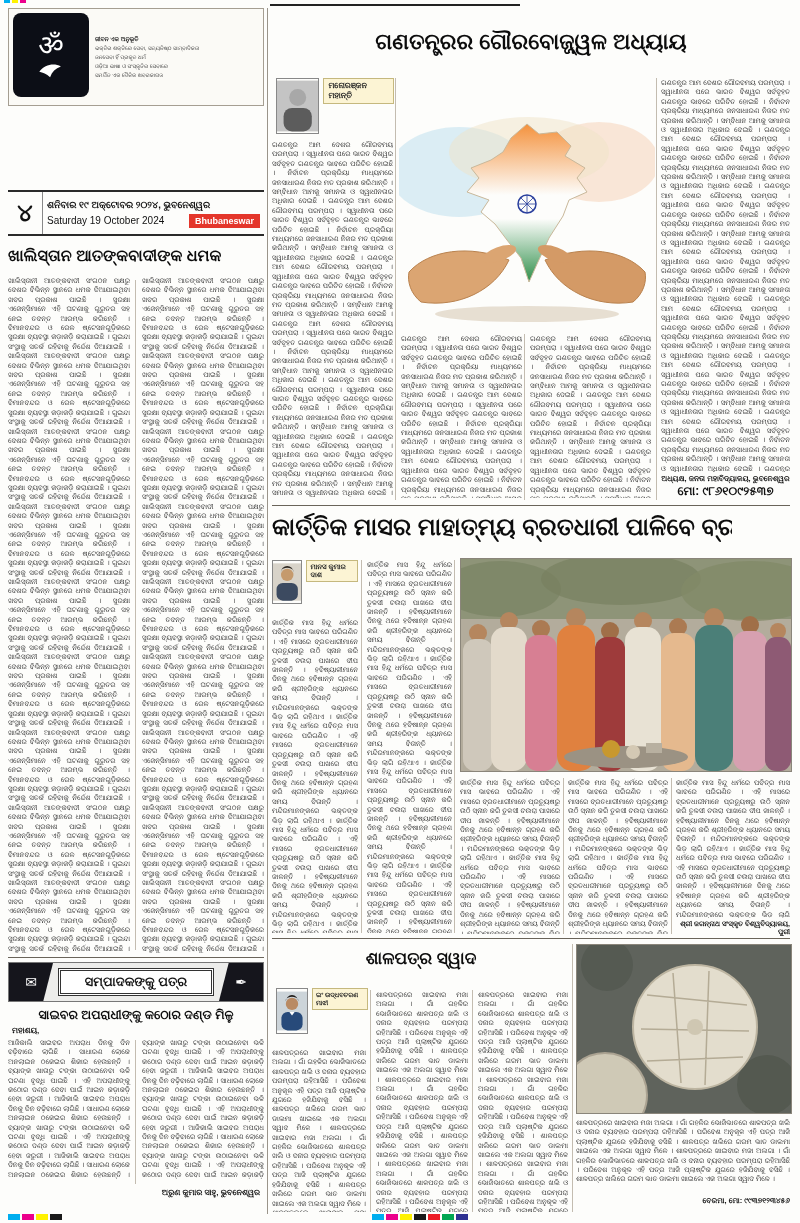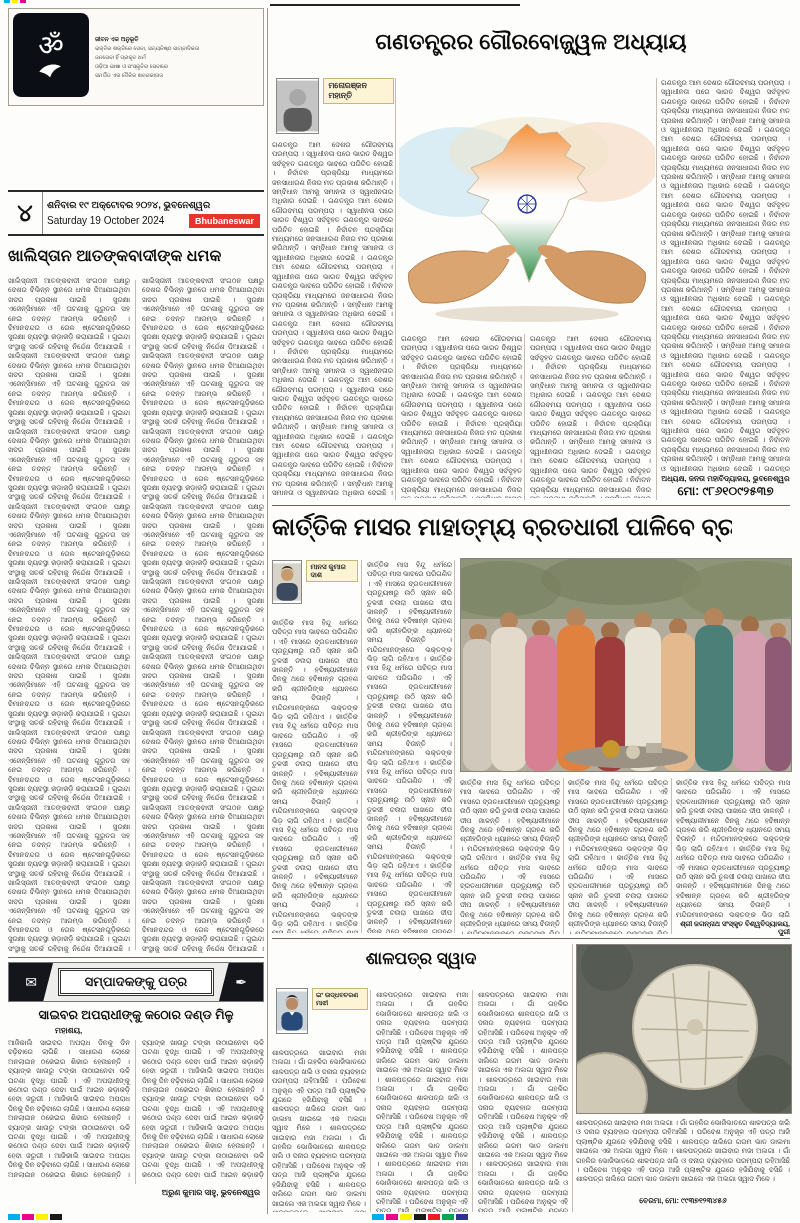--- a/index.html
+++ b/index.html
@@ -63,21 +63,21 @@
 
   <div class="hl" style="left:8px;top:957px;width:256px;"></div>
   <div style="position:absolute;left:8px;top:962px;width:256px;height:40px;background:#ededeb;border:1px solid #777;box-sizing:border-box;display:flex;align-items:stretch;">
     <div style="width:44px;background:#15151c;clip-path:polygon(0 0,100% 0,78% 100%,0 100%);display:flex;align-items:center;justify-content:center;color:#fff;font-size:14px;">✉</div>
     <div style="flex:1;display:flex;align-items:center;justify-content:center;">
       <div style="background:#fff;border:3px double #333;padding:3px 24px;font-weight:bold;font-size:13px;">ସମ୍ପାଦକଙ୍କୁ ପତ୍ର</div>
     </div>
     <div style="width:44px;background:#15151c;clip-path:polygon(22% 0,100% 0,100% 100%,0 100%);display:flex;align-items:center;justify-content:center;color:#fff;font-size:14px;">✒</div>
   </div>
   <div class="headline" style="position:absolute;left:8px;top:1008px;width:256px;text-align:center;font-size:12.5px;line-height:15px;">ସାଇବର ଅପରାଧୀଙ୍କୁ କଠୋର ଦଣ୍ଡ ମିଳୁ</div>
-  <div style="position:absolute;left:12px;top:1026px;font-size:8px;font-weight:bold;margin-left:43px;">ମହାଶୟ,</div>
+  <div style="position:absolute;left:12px;top:1026px;font-size:8px;font-weight:bold;">ମହାଶୟ,</div>
   <div class="bodytext cols2" style="position:absolute;left:8px;top:1038px;width:256px;height:148px;">ଆଜିକାଲି ସାଇବର ଅପରାଧ ଦିନକୁ ଦିନ ବଢ଼ିବାରେ ଲାଗିଛି । ସାଧାରଣ ଲୋକେ ଅନଲାଇନ ଠକେଇର ଶିକାର ହେଉଛନ୍ତି । ବ୍ୟାଙ୍କ ଖାତାରୁ ଟଙ୍କା ଉଠାଇନେବା ଭଳି ଘଟଣା ବୃଦ୍ଧି ପାଇଛି । ଏହି ଅପରାଧୀଙ୍କୁ କଠୋର ଦଣ୍ଡ ଦେବା ପାଇଁ ଆଇନ କଡ଼ାକଡ଼ି ହେବା ଜରୁରୀ । ଆଜିକାଲି ସାଇବର ଅପରାଧ ଦିନକୁ ଦିନ ବଢ଼ିବାରେ ଲାଗିଛି । ସାଧାରଣ ଲୋକେ ଅନଲାଇନ ଠକେଇର ଶିକାର ହେଉଛନ୍ତି । ବ୍ୟାଙ୍କ ଖାତାରୁ ଟଙ୍କା ଉଠାଇନେବା ଭଳି ଘଟଣା ବୃଦ୍ଧି ପାଇଛି । ଏହି ଅପରାଧୀଙ୍କୁ କଠୋର ଦଣ୍ଡ ଦେବା ପାଇଁ ଆଇନ କଡ଼ାକଡ଼ି ହେବା ଜରୁରୀ । ଆଜିକାଲି ସାଇବର ଅପରାଧ ଦିନକୁ ଦିନ ବଢ଼ିବାରେ ଲାଗିଛି । ସାଧାରଣ ଲୋକେ ଅନଲାଇନ ଠକେଇର ଶିକାର ହେଉଛନ୍ତି । ବ୍ୟାଙ୍କ ଖାତାରୁ ଟଙ୍କା ଉଠାଇନେବା ଭଳି ଘଟଣା ବୃଦ୍ଧି ପାଇଛି । ଏହି ଅପରାଧୀଙ୍କୁ କଠୋର ଦଣ୍ଡ ଦେବା ପାଇଁ ଆଇନ କଡ଼ାକଡ଼ି ହେବା ଜରୁରୀ । ଆଜିକାଲି ସାଇବର ଅପରାଧ ଦିନକୁ ଦିନ ବଢ଼ିବାରେ ଲାଗିଛି । ସାଧାରଣ ଲୋକେ ଅନଲାଇନ ଠକେଇର ଶିକାର ହେଉଛନ୍ତି । ବ୍ୟାଙ୍କ ଖାତାରୁ ଟଙ୍କା ଉଠାଇନେବା ଭଳି ଘଟଣା ବୃଦ୍ଧି ପାଇଛି । ଏହି ଅପରାଧୀଙ୍କୁ କଠୋର ଦଣ୍ଡ ଦେବା ପାଇଁ ଆଇନ କଡ଼ାକଡ଼ି ହେବା ଜରୁରୀ । ଆଜିକାଲି ସାଇବର ଅପରାଧ ଦିନକୁ ଦିନ ବଢ଼ିବାରେ ଲାଗିଛି । ସାଧାରଣ ଲୋକେ ଅନଲାଇନ ଠକେଇର ଶିକାର ହେଉଛନ୍ତି । ବ୍ୟାଙ୍କ ଖାତାରୁ ଟଙ୍କା ଉଠାଇନେବା ଭଳି ଘଟଣା ବୃଦ୍ଧି ପାଇଛି । ଏହି ଅପରାଧୀଙ୍କୁ କଠୋର ଦଣ୍ଡ ଦେବା ପାଇଁ ଆଇନ କଡ଼ାକଡ଼ି ହେବା ଜରୁରୀ । ଆଜିକାଲି ସାଇବର ଅପରାଧ ଦିନକୁ ଦିନ ବଢ଼ିବାରେ ଲାଗିଛି । ସାଧାରଣ ଲୋକେ ଅନଲାଇନ ଠକେଇର ଶିକାର ହେଉଛନ୍ତି । ବ୍ୟାଙ୍କ ଖାତାରୁ ଟଙ୍କା ଉଠାଇନେବା ଭଳି ଘଟଣା ବୃଦ୍ଧି ପାଇଛି । ଏହି ଅପରାଧୀଙ୍କୁ କଠୋର ଦଣ୍ଡ ଦେବା ପାଇଁ ଆଇନ କଡ଼ାକଡ଼ି ହେବା ଜରୁରୀ । ଆଜିକାଲି ସାଇବର ଅପରାଧ ଦିନକୁ ଦିନ ବଢ଼ିବାରେ ଲାଗିଛି । ସାଧାରଣ ଲୋକେ ଅନଲାଇନ ଠକେଇର ଶିକାର ହେଉଛନ୍ତି । ବ୍ୟାଙ୍କ ଖାତାରୁ ଟଙ୍କା ଉଠାଇନେବା ଭଳି ଘଟଣା ବୃଦ୍ଧି ପାଇଛି । ଏହି ଅପରାଧୀଙ୍କୁ କଠୋର ଦଣ୍ଡ ଦେବା ପାଇଁ ଆଇନ କଡ଼ାକଡ଼ି ହେବା ଜରୁରୀ ।</div>
   <div class="vl" style="left:135px;top:1040px;height:144px;"></div>
   <div class="sig" style="position:absolute;left:8px;top:1188px;width:252px;text-align:right;font-size:8px;">ଅରୁଣ କୁମାର ସାହୁ, ଭୁବନେଶ୍ୱର</div>
 
   <div class="vl" style="left:267px;top:8px;height:1206px;background:#9a948a;"></div>
 
   <div class="headline" style="position:absolute;left:272px;top:28px;width:518px;text-align:center;font-size:22px;line-height:28px;white-space:nowrap;overflow:hidden;">ଗଣତନ୍ତ୍ରର ଗୌରବୋଜ୍ଜ୍ୱଳ ଅଧ୍ୟାୟ</div>
 
   <div class="authorwrap" style="left:276px;top:78px;width:118px;">
     <svg width="44" height="54" viewBox="0 0 44 54" style="border:1px solid #888;">
@@ -210,21 +210,21 @@
     <circle cx="28" cy="150" r="42" fill="#cfc9b6" stroke="#aaa291" stroke-width="2"></circle>
     <circle cx="118" cy="82" r="62" fill="#e3ddcd" stroke="#bdb5a1" stroke-width="2"></circle>
     <path d="M70,50 L170,60 M64,84 L172,86 M70,116 L166,112 M96,28 L104,138 M132,26 L128,140" stroke="#b4ab95" stroke-width="1.5" fill="none"></path>
     <circle cx="118" cy="82" r="8" fill="#cfc7b2"></circle>
   </svg>
 
   <div class="bodytext" style="position:absolute;left:272px;top:1048px;width:94px;height:164px;">ଶାଳପତ୍ରରେ ଖାଇବାର ମଜା ଅଲଗା । ଗାଁ ଗହଳିର ଭୋଜିଭାତରେ ଶାଳପତ୍ର ଖଲି ଓ ଦନାର ବ୍ୟବହାର ପରମ୍ପରା ରହିଆସିଛି । ପରିବେଶ ଅନୁକୂଳ ଏହି ପତ୍ର ଆଜି ପ୍ଲାଷ୍ଟିକ ଯୁଗରେ ହଜିଯିବାକୁ ବସିଛି । ଶାଳପତ୍ର ଖଲିରେ ଗରମ ଭାତ ଡାଲମା ଖାଇଲେ ଏକ ଅଲଗା ସ୍ୱାଦ ମିଳେ । ଶାଳପତ୍ରରେ ଖାଇବାର ମଜା ଅଲଗା । ଗାଁ ଗହଳିର ଭୋଜିଭାତରେ ଶାଳପତ୍ର ଖଲି ଓ ଦନାର ବ୍ୟବହାର ପରମ୍ପରା ରହିଆସିଛି । ପରିବେଶ ଅନୁକୂଳ ଏହି ପତ୍ର ଆଜି ପ୍ଲାଷ୍ଟିକ ଯୁଗରେ ହଜିଯିବାକୁ ବସିଛି । ଶାଳପତ୍ର ଖଲିରେ ଗରମ ଭାତ ଡାଲମା ଖାଇଲେ ଏକ ଅଲଗା ସ୍ୱାଦ ମିଳେ । ଶାଳପତ୍ରରେ ଖାଇବାର ମଜା ଅଲଗା । ଗାଁ ଗହଳିର ଭୋଜିଭାତରେ ଶାଳପତ୍ର ଖଲି ଓ ଦନାର ବ୍ୟବହାର ପରମ୍ପରା ରହିଆସିଛି । ପରିବେଶ ଅନୁକୂଳ ଏହି ପତ୍ର ଆଜି ପ୍ଲାଷ୍ଟିକ ଯୁଗରେ ହଜିଯିବାକୁ ବସିଛି । ଶାଳପତ୍ର ଖଲିରେ ଗରମ ଭାତ ଡାଲମା ଖାଇଲେ ଏକ ଅଲଗା ସ୍ୱାଦ ମିଳେ ।</div>
   <div class="bodytext" style="position:absolute;left:376px;top:990px;width:92px;height:222px;">ଶାଳପତ୍ରରେ ଖାଇବାର ମଜା ଅଲଗା । ଗାଁ ଗହଳିର ଭୋଜିଭାତରେ ଶାଳପତ୍ର ଖଲି ଓ ଦନାର ବ୍ୟବହାର ପରମ୍ପରା ରହିଆସିଛି । ପରିବେଶ ଅନୁକୂଳ ଏହି ପତ୍ର ଆଜି ପ୍ଲାଷ୍ଟିକ ଯୁଗରେ ହଜିଯିବାକୁ ବସିଛି । ଶାଳପତ୍ର ଖଲିରେ ଗରମ ଭାତ ଡାଲମା ଖାଇଲେ ଏକ ଅଲଗା ସ୍ୱାଦ ମିଳେ । ଶାଳପତ୍ରରେ ଖାଇବାର ମଜା ଅଲଗା । ଗାଁ ଗହଳିର ଭୋଜିଭାତରେ ଶାଳପତ୍ର ଖଲି ଓ ଦନାର ବ୍ୟବହାର ପରମ୍ପରା ରହିଆସିଛି । ପରିବେଶ ଅନୁକୂଳ ଏହି ପତ୍ର ଆଜି ପ୍ଲାଷ୍ଟିକ ଯୁଗରେ ହଜିଯିବାକୁ ବସିଛି । ଶାଳପତ୍ର ଖଲିରେ ଗରମ ଭାତ ଡାଲମା ଖାଇଲେ ଏକ ଅଲଗା ସ୍ୱାଦ ମିଳେ । ଶାଳପତ୍ରରେ ଖାଇବାର ମଜା ଅଲଗା । ଗାଁ ଗହଳିର ଭୋଜିଭାତରେ ଶାଳପତ୍ର ଖଲି ଓ ଦନାର ବ୍ୟବହାର ପରମ୍ପରା ରହିଆସିଛି । ପରିବେଶ ଅନୁକୂଳ ଏହି ପତ୍ର ଆଜି ପ୍ଲାଷ୍ଟିକ ଯୁଗରେ ହଜିଯିବାକୁ ବସିଛି । ଶାଳପତ୍ର ଖଲିରେ ଗରମ ଭାତ ଡାଲମା ଖାଇଲେ ଏକ ଅଲଗା ସ୍ୱାଦ ମିଳେ । ଶାଳପତ୍ରରେ ଖାଇବାର ମଜା ଅଲଗା । ଗାଁ ଗହଳିର ଭୋଜିଭାତରେ ଶାଳପତ୍ର ଖଲି ଓ ଦନାର ବ୍ୟବହାର ପରମ୍ପରା ରହିଆସିଛି । ପରିବେଶ ଅନୁକୂଳ ଏହି ପତ୍ର ଆଜି ପ୍ଲାଷ୍ଟିକ ଯୁଗରେ ହଜିଯିବାକୁ ବସିଛି । ଶାଳପତ୍ର ଖଲିରେ ଗରମ ଭାତ ଡାଲମା ଖାଇଲେ ଏକ ଅଲଗା ସ୍ୱାଦ ମିଳେ ।</div>
   <div class="bodytext" style="position:absolute;left:478px;top:990px;width:90px;height:222px;">ଶାଳପତ୍ରରେ ଖାଇବାର ମଜା ଅଲଗା । ଗାଁ ଗହଳିର ଭୋଜିଭାତରେ ଶାଳପତ୍ର ଖଲି ଓ ଦନାର ବ୍ୟବହାର ପରମ୍ପରା ରହିଆସିଛି । ପରିବେଶ ଅନୁକୂଳ ଏହି ପତ୍ର ଆଜି ପ୍ଲାଷ୍ଟିକ ଯୁଗରେ ହଜିଯିବାକୁ ବସିଛି । ଶାଳପତ୍ର ଖଲିରେ ଗରମ ଭାତ ଡାଲମା ଖାଇଲେ ଏକ ଅଲଗା ସ୍ୱାଦ ମିଳେ । ଶାଳପତ୍ରରେ ଖାଇବାର ମଜା ଅଲଗା । ଗାଁ ଗହଳିର ଭୋଜିଭାତରେ ଶାଳପତ୍ର ଖଲି ଓ ଦନାର ବ୍ୟବହାର ପରମ୍ପରା ରହିଆସିଛି । ପରିବେଶ ଅନୁକୂଳ ଏହି ପତ୍ର ଆଜି ପ୍ଲାଷ୍ଟିକ ଯୁଗରେ ହଜିଯିବାକୁ ବସିଛି । ଶାଳପତ୍ର ଖଲିରେ ଗରମ ଭାତ ଡାଲମା ଖାଇଲେ ଏକ ଅଲଗା ସ୍ୱାଦ ମିଳେ । ଶାଳପତ୍ରରେ ଖାଇବାର ମଜା ଅଲଗା । ଗାଁ ଗହଳିର ଭୋଜିଭାତରେ ଶାଳପତ୍ର ଖଲି ଓ ଦନାର ବ୍ୟବହାର ପରମ୍ପରା ରହିଆସିଛି । ପରିବେଶ ଅନୁକୂଳ ଏହି ପତ୍ର ଆଜି ପ୍ଲାଷ୍ଟିକ ଯୁଗରେ ହଜିଯିବାକୁ ବସିଛି । ଶାଳପତ୍ର ଖଲିରେ ଗରମ ଭାତ ଡାଲମା ଖାଇଲେ ଏକ ଅଲଗା ସ୍ୱାଦ ମିଳେ । ଶାଳପତ୍ରରେ ଖାଇବାର ମଜା ଅଲଗା । ଗାଁ ଗହଳିର ଭୋଜିଭାତରେ ଶାଳପତ୍ର ଖଲି ଓ ଦନାର ବ୍ୟବହାର ପରମ୍ପରା ରହିଆସିଛି । ପରିବେଶ ଅନୁକୂଳ ଏହି ପତ୍ର ଆଜି ପ୍ଲାଷ୍ଟିକ ଯୁଗରେ ହଜିଯିବାକୁ ବସିଛି । ଶାଳପତ୍ର ଖଲିରେ ଗରମ ଭାତ ଡାଲମା ଖାଇଲେ ଏକ ଅଲଗା ସ୍ୱାଦ ମିଳେ ।</div>
   <div class="bodytext" style="position:absolute;left:576px;top:1118px;width:214px;height:76px;">ଶାଳପତ୍ରରେ ଖାଇବାର ମଜା ଅଲଗା । ଗାଁ ଗହଳିର ଭୋଜିଭାତରେ ଶାଳପତ୍ର ଖଲି ଓ ଦନାର ବ୍ୟବହାର ପରମ୍ପରା ରହିଆସିଛି । ପରିବେଶ ଅନୁକୂଳ ଏହି ପତ୍ର ଆଜି ପ୍ଲାଷ୍ଟିକ ଯୁଗରେ ହଜିଯିବାକୁ ବସିଛି । ଶାଳପତ୍ର ଖଲିରେ ଗରମ ଭାତ ଡାଲମା ଖାଇଲେ ଏକ ଅଲଗା ସ୍ୱାଦ ମିଳେ । ଶାଳପତ୍ରରେ ଖାଇବାର ମଜା ଅଲଗା । ଗାଁ ଗହଳିର ଭୋଜିଭାତରେ ଶାଳପତ୍ର ଖଲି ଓ ଦନାର ବ୍ୟବହାର ପରମ୍ପରା ରହିଆସିଛି । ପରିବେଶ ଅନୁକୂଳ ଏହି ପତ୍ର ଆଜି ପ୍ଲାଷ୍ଟିକ ଯୁଗରେ ହଜିଯିବାକୁ ବସିଛି । ଶାଳପତ୍ର ଖଲିରେ ଗରମ ଭାତ ଡାଲମା ଖାଇଲେ ଏକ ଅଲଗା ସ୍ୱାଦ ମିଳେ ।</div>
-  <div class="sig" style="position:absolute;left:576px;top:1196px;width:214px;font-size:7.5px;text-align:center;">ବେରମା, ମୋ: ୯୯୩୭୧୨୩୪୫୬</div>
+  <div class="sig" style="position:absolute;left:576px;top:1196px;width:214px;font-size:7.5px;text-align:right;">ବେରମା, ମୋ: ୯୯୩୭୧୨୩୪୫୬</div>
 
   <div class="marks" style="left:8px;top:1214px;">
     <span style="background:#00aeef;"></span>
       <span style="background:#ec008c;"></span>
     <span style="background:#fff200;"></span>
       <span style="background:#1a1a1a;"></span>
   </div>
   <div class="marks" style="left:372px;top:1214px;">
     <span style="background:#00aeef;"></span>
       <span style="background:#ec008c;"></span>

